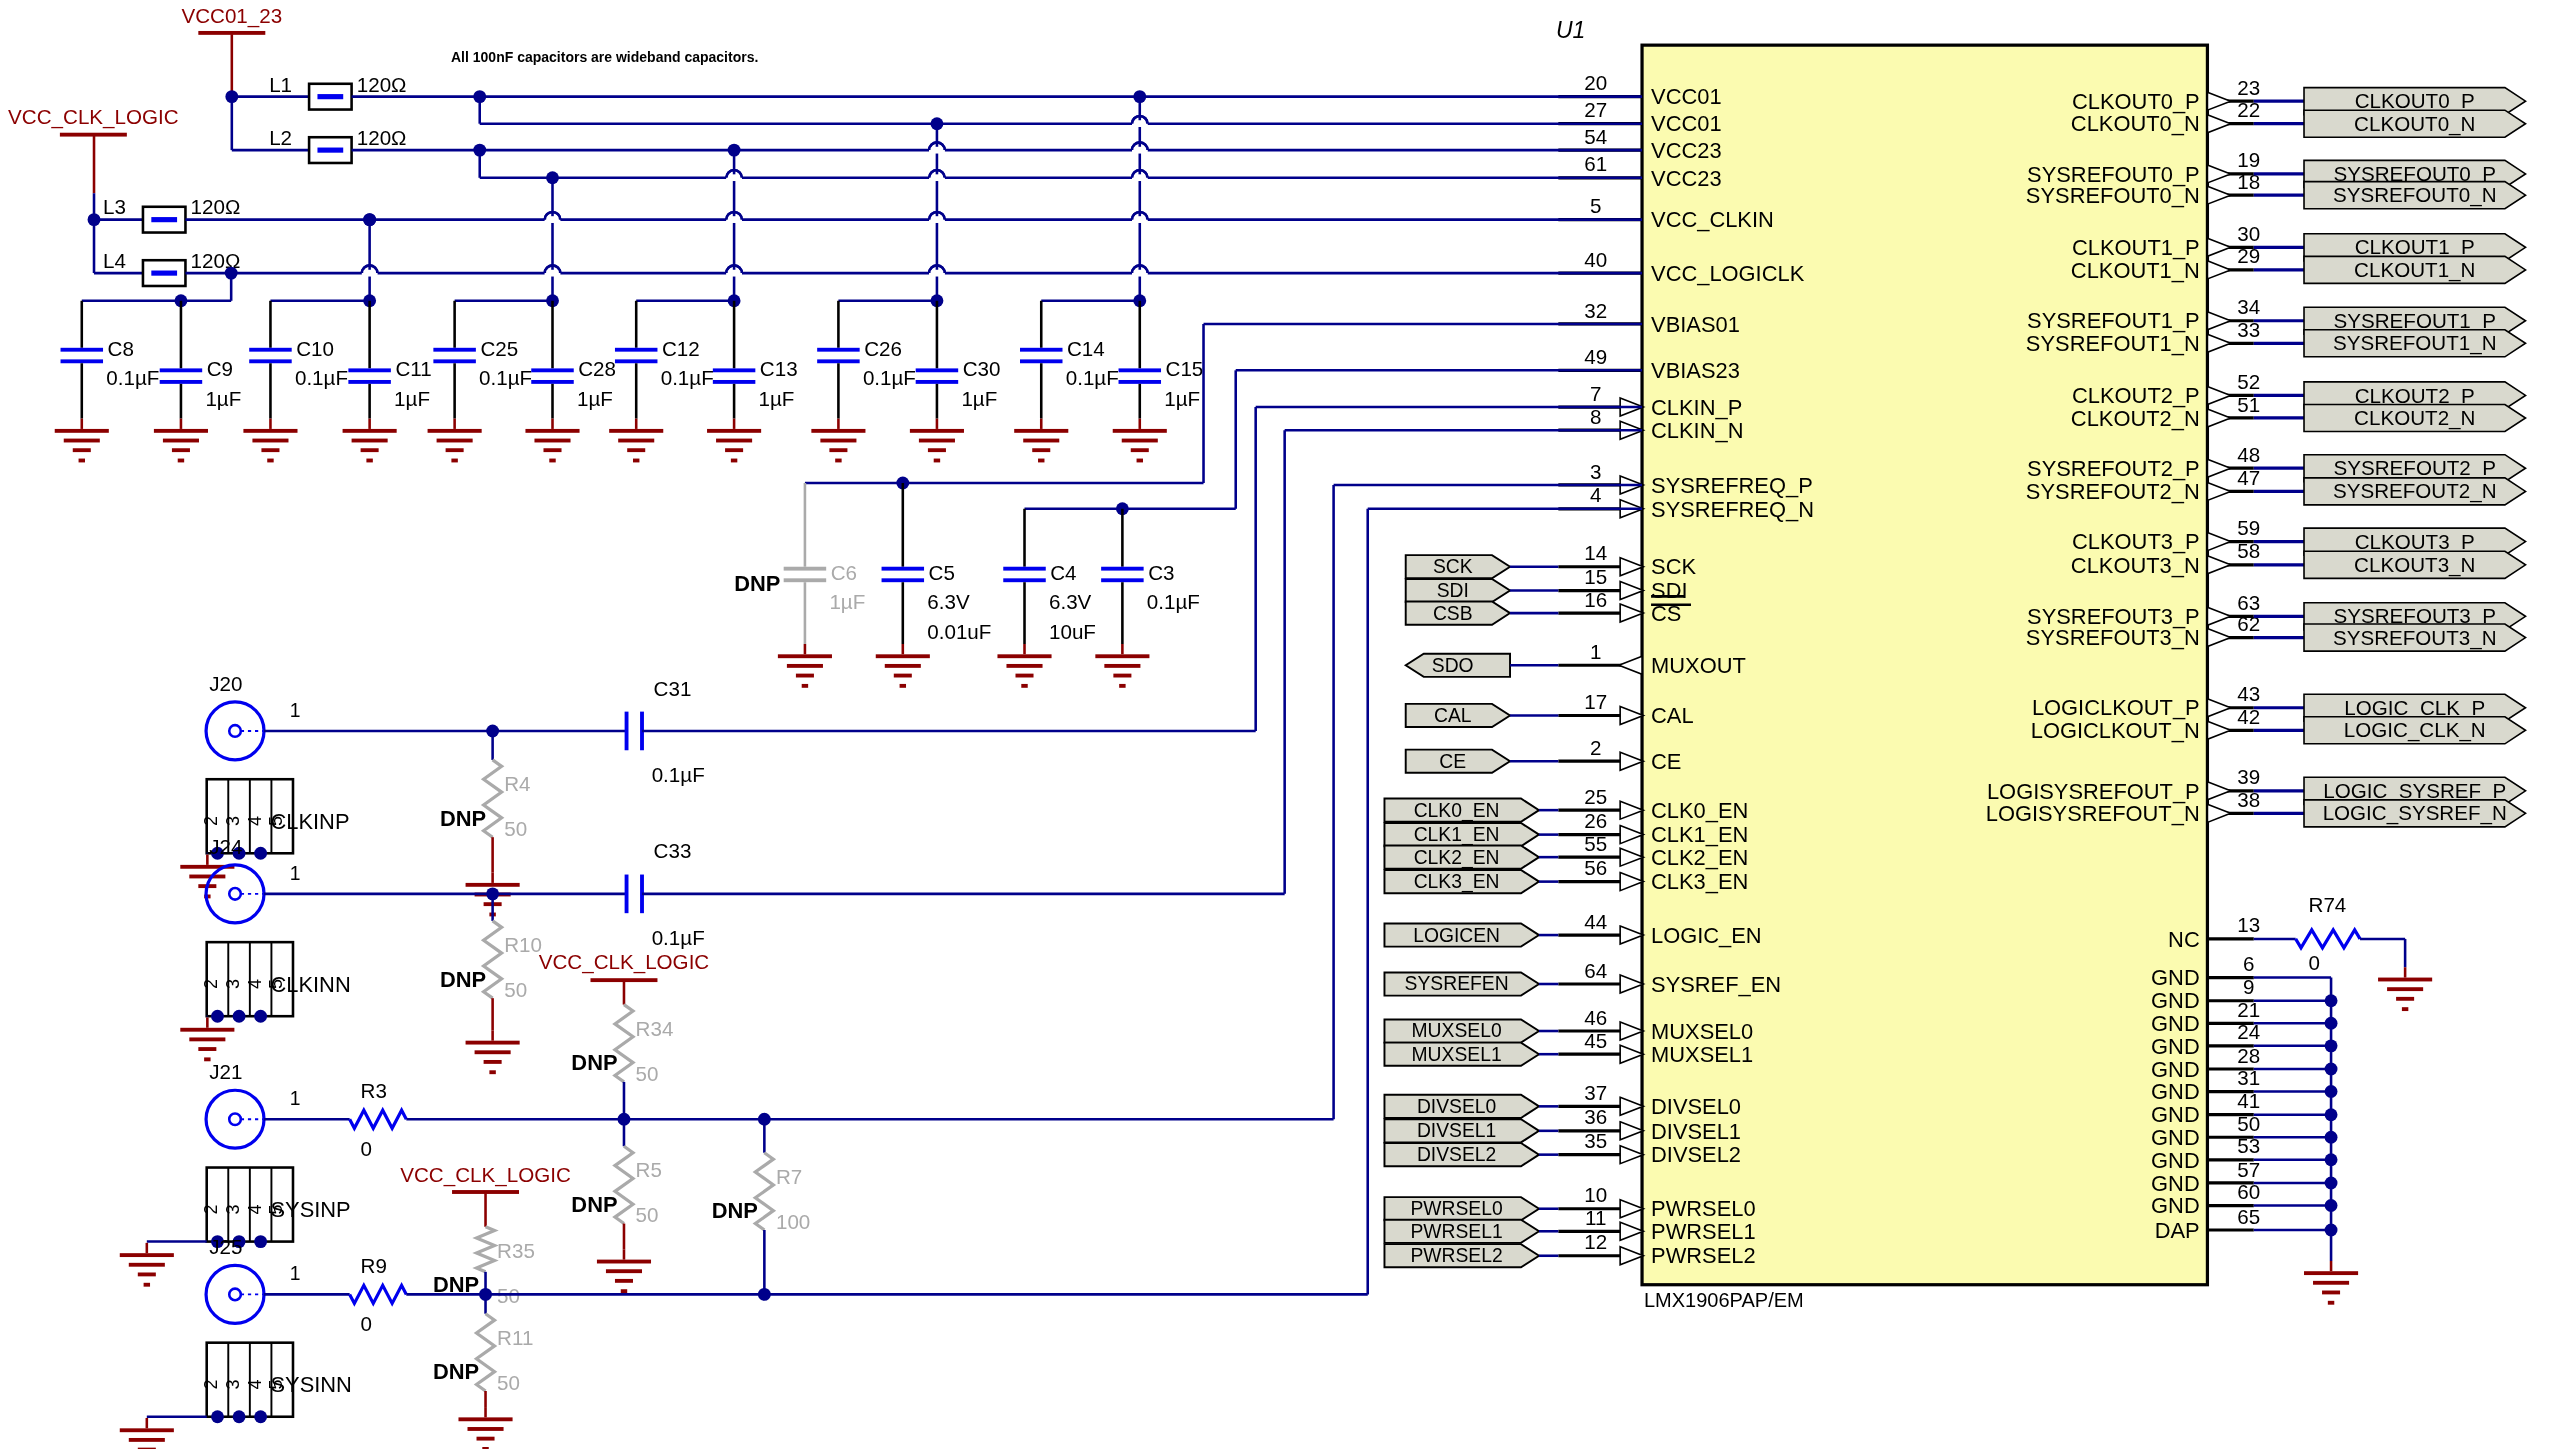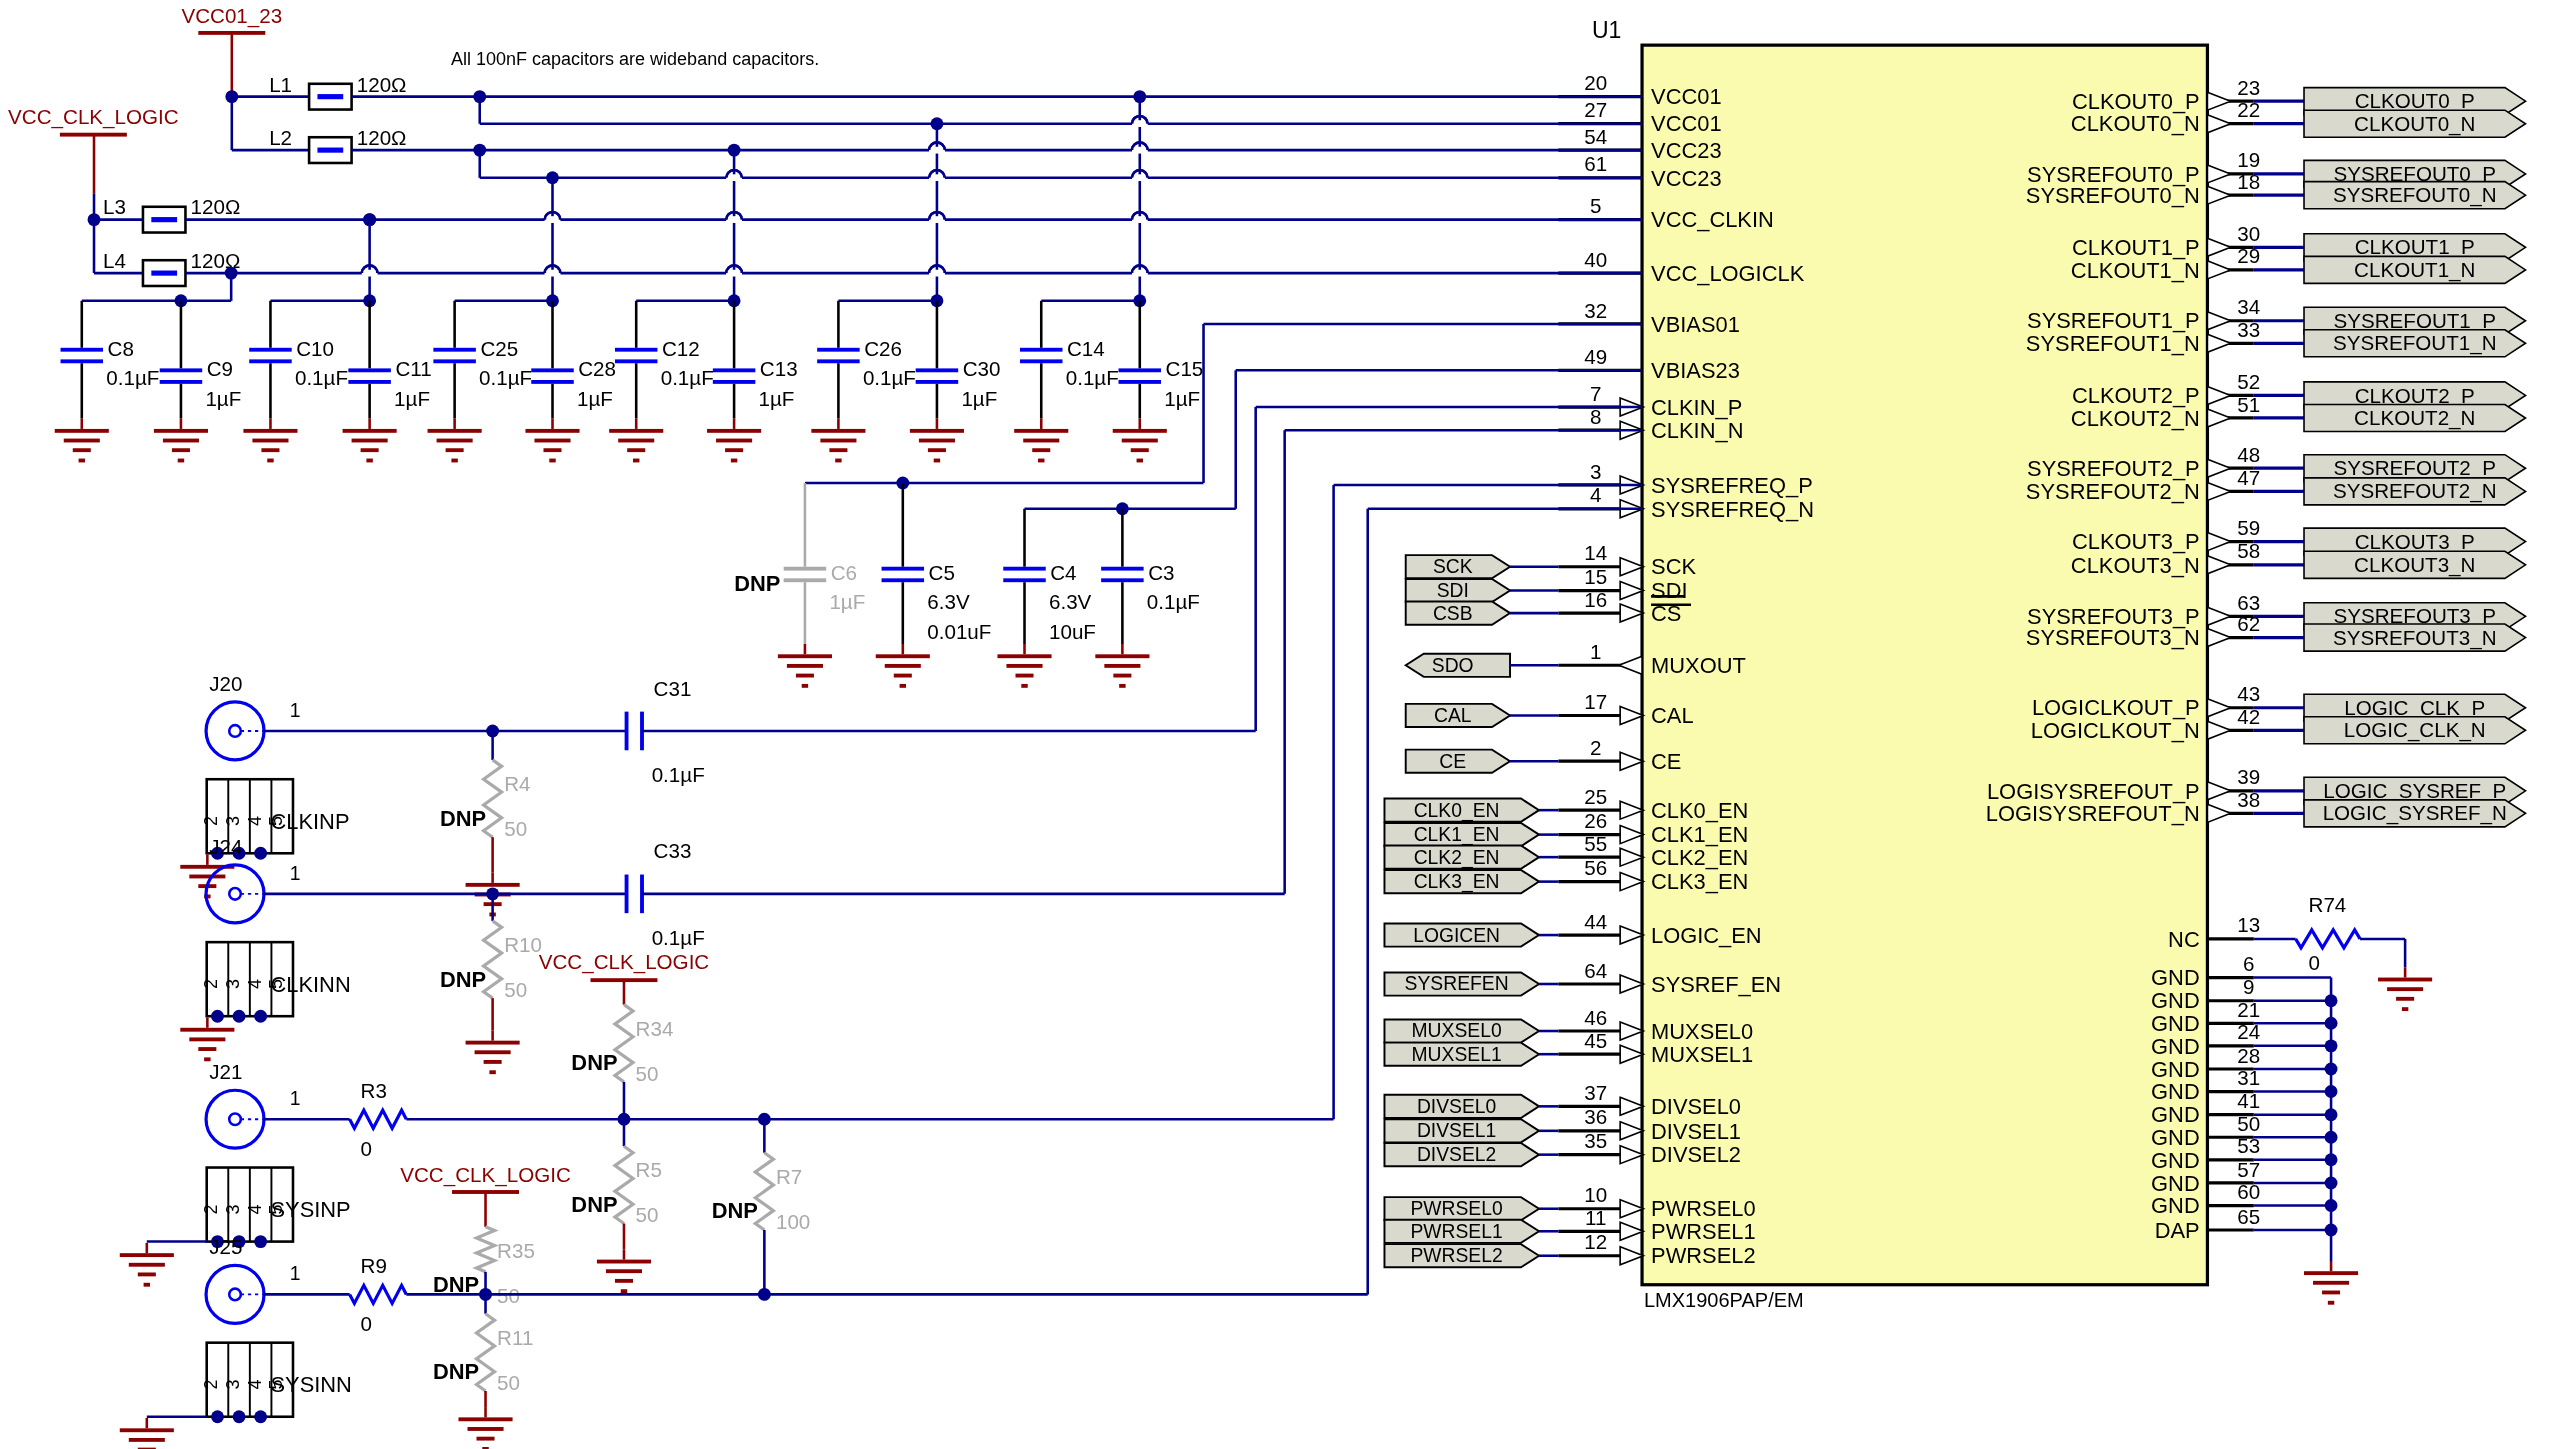--- a/index.html
+++ b/index.html
@@ -1,21 +1,21 @@
 <!DOCTYPE html>
 <html style="font-size:10.3px"><head>
 <meta charset="utf-8">
 <style>
   html,body{margin:0;padding:0;background:#ffffff;}
   #canvas{position:relative;width:2550px;height:1449px;background:#ffffff;
           font-family:"Liberation Sans",sans-serif;overflow:hidden;}
   #schx{position:absolute;left:0;top:0;}
   .lbl{position:absolute;color:#000;white-space:pre;}
-  #note-text{left:451px;top:49px;font-size:18px;}
-  #u1-label{left:1592px;top:16.7px;font-size:23px;}
+  #note-text{left:451px;top:49px;font-size:14px;font-weight:bold;}
+  #u1-label{left:1556px;top:16.7px;font-size:23px;font-style:italic;}
   #part-label{left:1644px;top:1289px;font-size:20px;}
   text{font-family:"Liberation Sans",sans-serif;}
 </style>
 </head>
 <body>
 
 <div id="canvas">
   <svg id="schx" width="2550" height="1449" viewBox="0 0 3960 2250">
       <rect x="2550" y="70" width="878" height="1925" fill="#FBFBB0" stroke="#000000" stroke-width="5"></rect>
       <line x1="2420" y1="150" x2="2550" y2="150" stroke="#000" stroke-width="5"></line>

